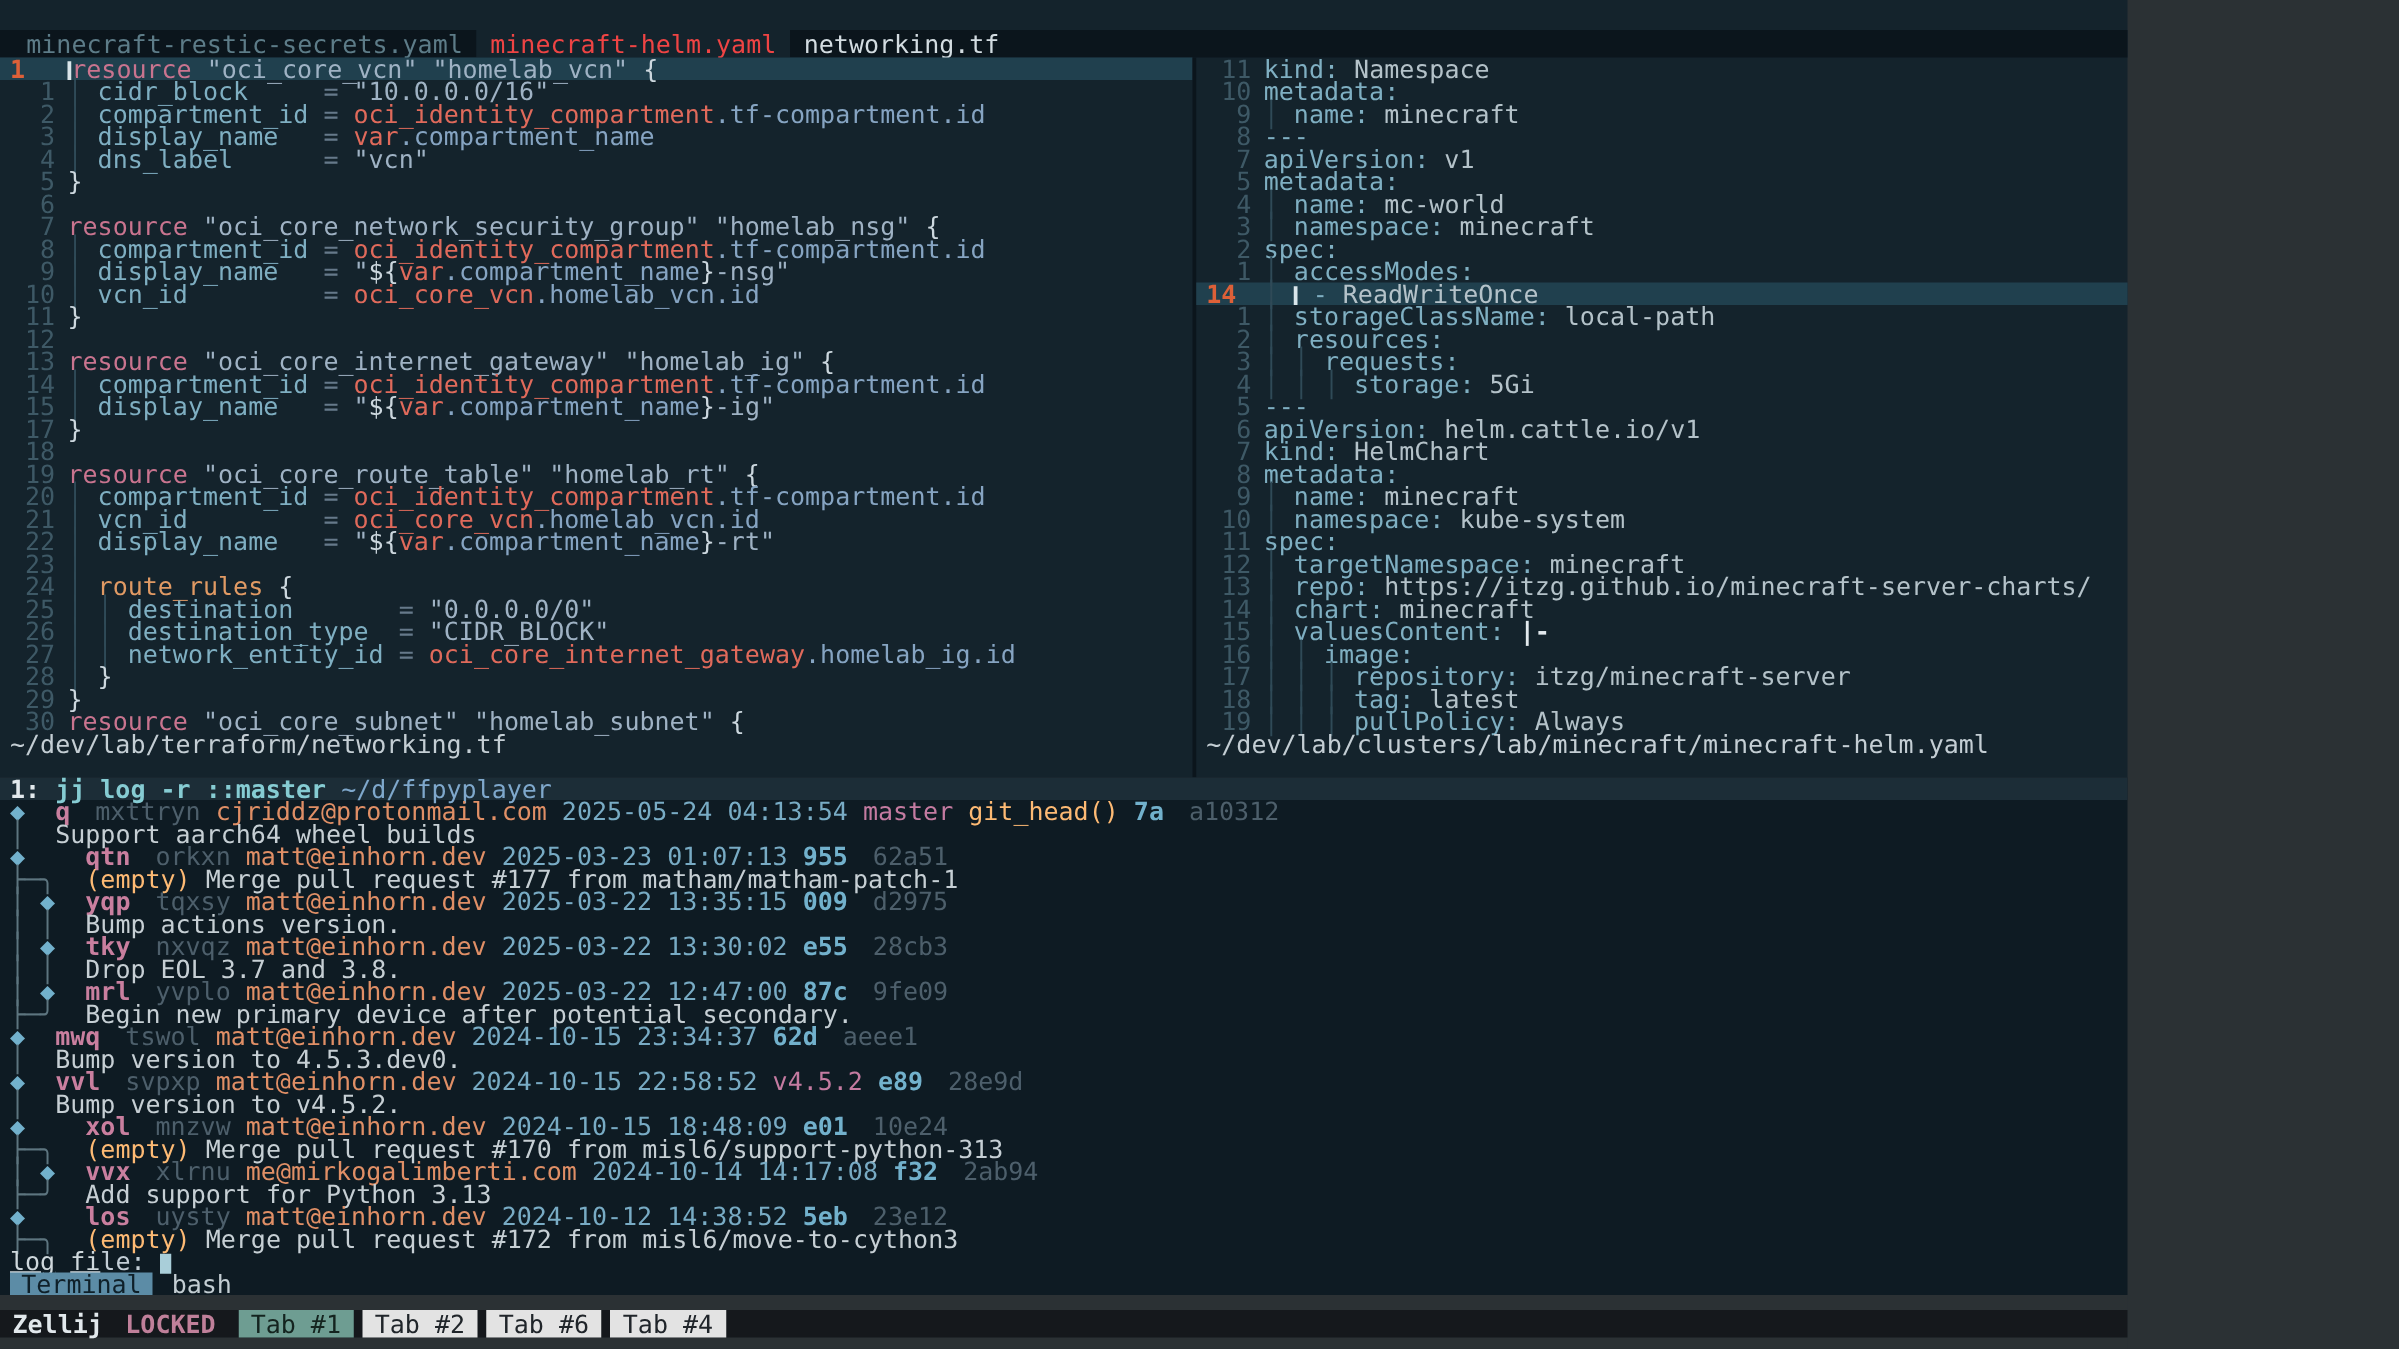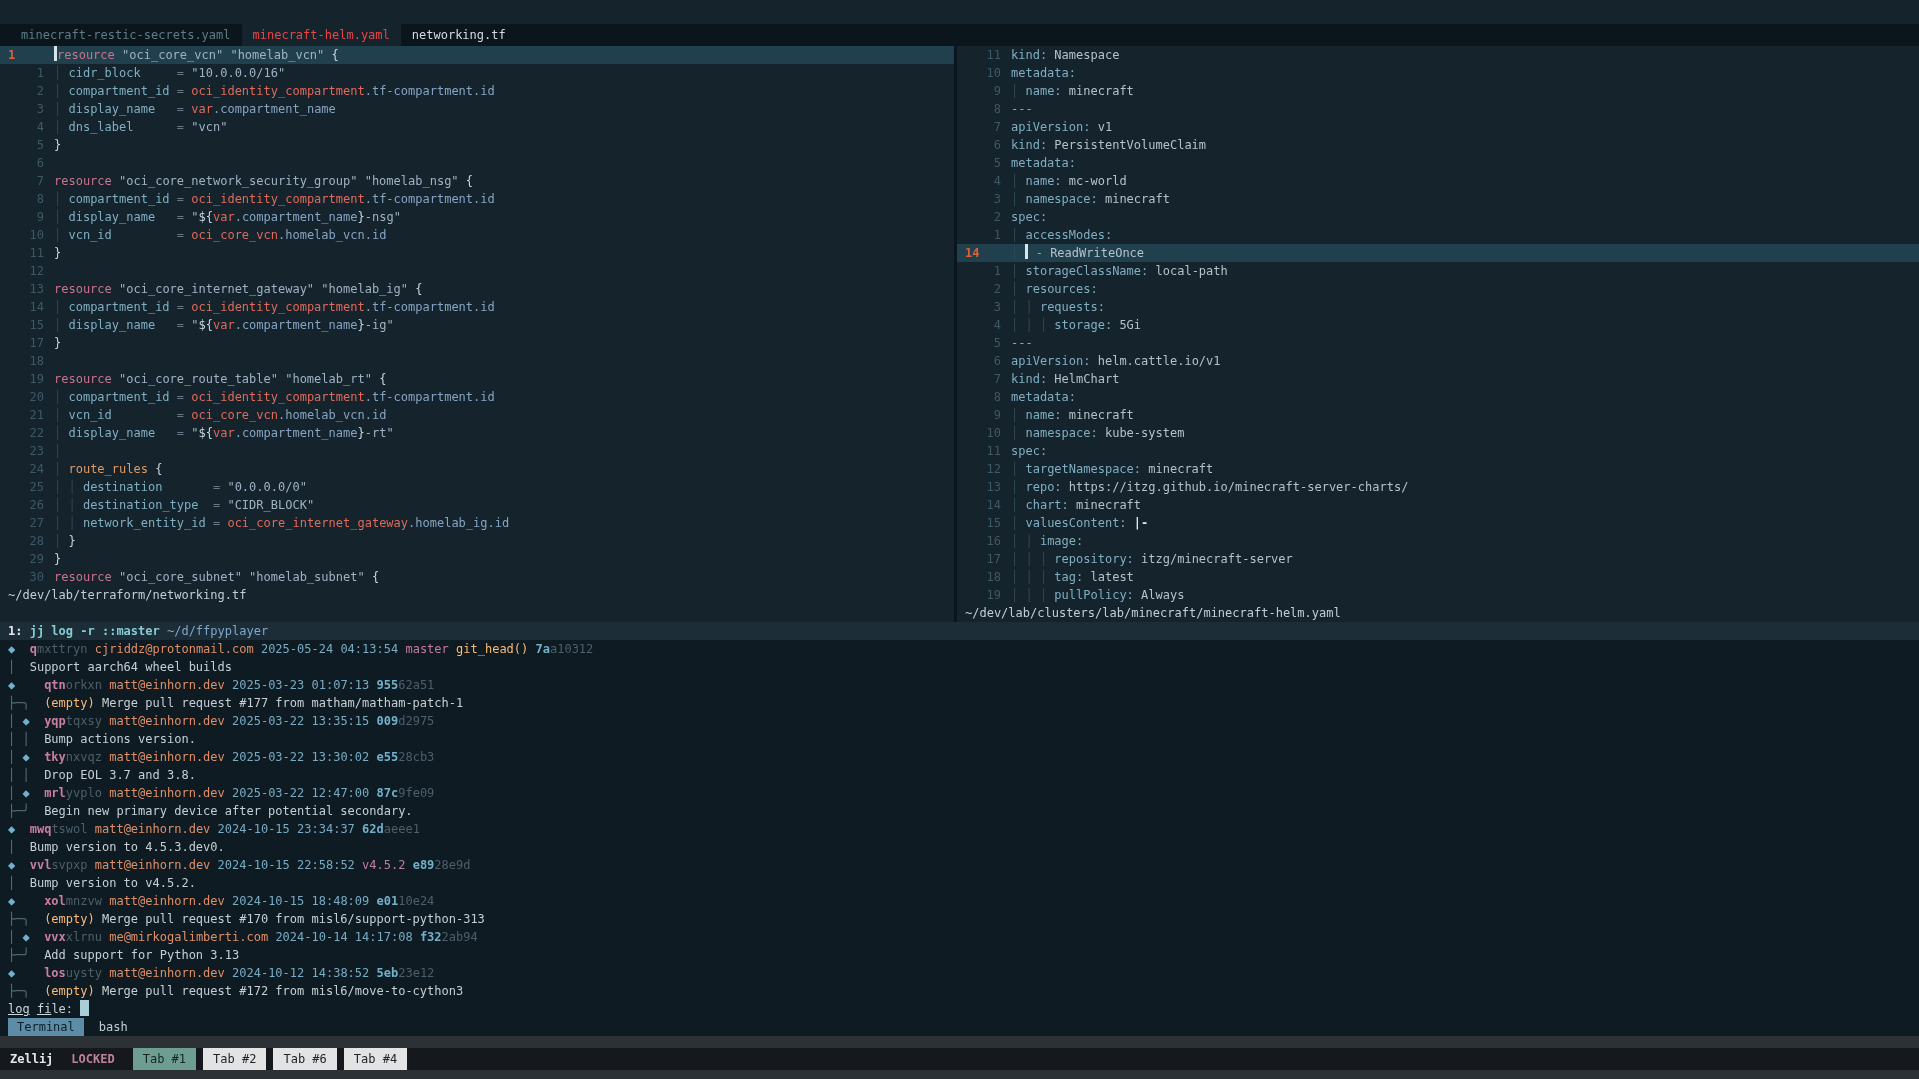--- a/index.html
+++ b/index.html
@@ -1,17 +1,17 @@
 <!DOCTYPE html>
 <html><head>
 <meta charset="utf-8">
 <style>
   html,body{margin:0;padding:0;background:#2b3134;}
-  #screen{position:relative;width:1919px;height:1079px;overflow:hidden;
-    font-family:"DejaVu Sans Mono",monospace;font-size:12px;background:#2b3134;}
+  #screen{position:relative;width:1702px;height:1079px;overflow:hidden;
+    font-family:"DejaVu Sans Mono",monospace;font-size:20px;background:#2b3134;}
   
   #editor-region{position:absolute;top:0;left:0;width:1919px;height:622px;background:#14232c;}
   #bufferline{position:absolute;top:24px;left:0;right:0;height:22px;background:#0b151c;
     display:flex;align-items:stretch;padding-left:10px;}
   .buftab{line-height:22px;padding:0 11px;color:#5d7c88;white-space:pre;cursor:default;}
   .buftab.active{background:#14232c;color:#ef4444;}
   .buftab.open{color:#d3dce1;}
   #panes{position:absolute;top:46px;left:0;right:0;}
   .pane{position:absolute;top:0;}
   #pane-left{left:0;width:954px;}
@@ -29,21 +29,21 @@
   .tk-op{color:#66798a;}
   .tk-ref{color:#e06a5b;}
   .tk-mem{color:#86a4c2;}
   .tk-punc{color:#ccd7de;}
   .tk-fn{color:#e09a64;}
   .tk-guide{color:#2f4a57;}
   .tk-plain{color:#c3ced6;}
   .tk-val{color:#b4c2c9;}
   .tk-white{color:#e2e9ed;font-weight:bold;}
   .tk-cid{color:#c97f9f;font-weight:bold;}
-  .tk-dim{color:#4d5f6b;}
+  .tk-dim{color:#4d5f6b;margin-left:20px;}
   .tk-oid{color:#72b1cc;font-weight:bold;}
   .tk-email{color:#e08f66;}
   .tk-date{color:#78abc4;}
   .tk-branch{color:#c47ba1;}
   .tk-green{color:#fdba74;}
   .tk-graph{color:#5d757f;}
   .tk-node{color:#72b1cc;}
   .tk-desc{color:#c6cfd4;}
   .tk-cmd{color:#86ccd3;font-weight:bold;}
   .tk-path{color:#7fa8cc;}
@@ -117,21 +117,20 @@
         <div class="ed-path">~/dev/lab/terraform/networking.tf</div>
       </div>
       <div id="pane-divider"></div>
       <div class="pane" id="pane-right">
         <div class="lines">
             <div class="cl"><span class="g">11</span><span class="tk-key">kind:</span><span class="tk-val"> Namespace</span></div>
             <div class="cl"><span class="g">10</span><span class="tk-key">metadata:</span></div>
             <div class="cl"><span class="g">9</span><span class="tk-guide">│ </span><span class="tk-key">name:</span><span class="tk-val"> minecraft</span></div>
             <div class="cl"><span class="g">8</span><span class="tk-key">---</span></div>
             <div class="cl"><span class="g">7</span><span class="tk-key">apiVersion:</span><span class="tk-val"> v1</span></div>
-            <div class="cl"><span class="g">6</span><span class="tk-key">kind:</span><span class="tk-val"> PersistentVolumeClaim</span></div>
             <div class="cl"><span class="g">5</span><span class="tk-key">metadata:</span></div>
             <div class="cl"><span class="g">4</span><span class="tk-guide">│ </span><span class="tk-key">name:</span><span class="tk-val"> mc-world</span></div>
             <div class="cl"><span class="g">3</span><span class="tk-guide">│ </span><span class="tk-key">namespace:</span><span class="tk-val"> minecraft</span></div>
             <div class="cl"><span class="g">2</span><span class="tk-key">spec:</span></div>
             <div class="cl"><span class="g">1</span><span class="tk-guide">│ </span><span class="tk-key">accessModes:</span></div>
             <div class="cl cur"><span class="g">14</span><span class="tk-guide">│ </span><span class="cursor-bar"></span><span class="tk-plain"> </span><span class="tk-key">- </span><span class="tk-val">ReadWriteOnce</span></div>
             <div class="cl"><span class="g">1</span><span class="tk-guide">│ </span><span class="tk-key">storageClassName:</span><span class="tk-val"> local-path</span></div>
             <div class="cl"><span class="g">2</span><span class="tk-guide">│ </span><span class="tk-key">resources:</span></div>
             <div class="cl"><span class="g">3</span><span class="tk-guide">│ │ </span><span class="tk-key">requests:</span></div>
             <div class="cl"><span class="g">4</span><span class="tk-guide">│ │ │ </span><span class="tk-key">storage:</span><span class="tk-val"> 5Gi</span></div>

